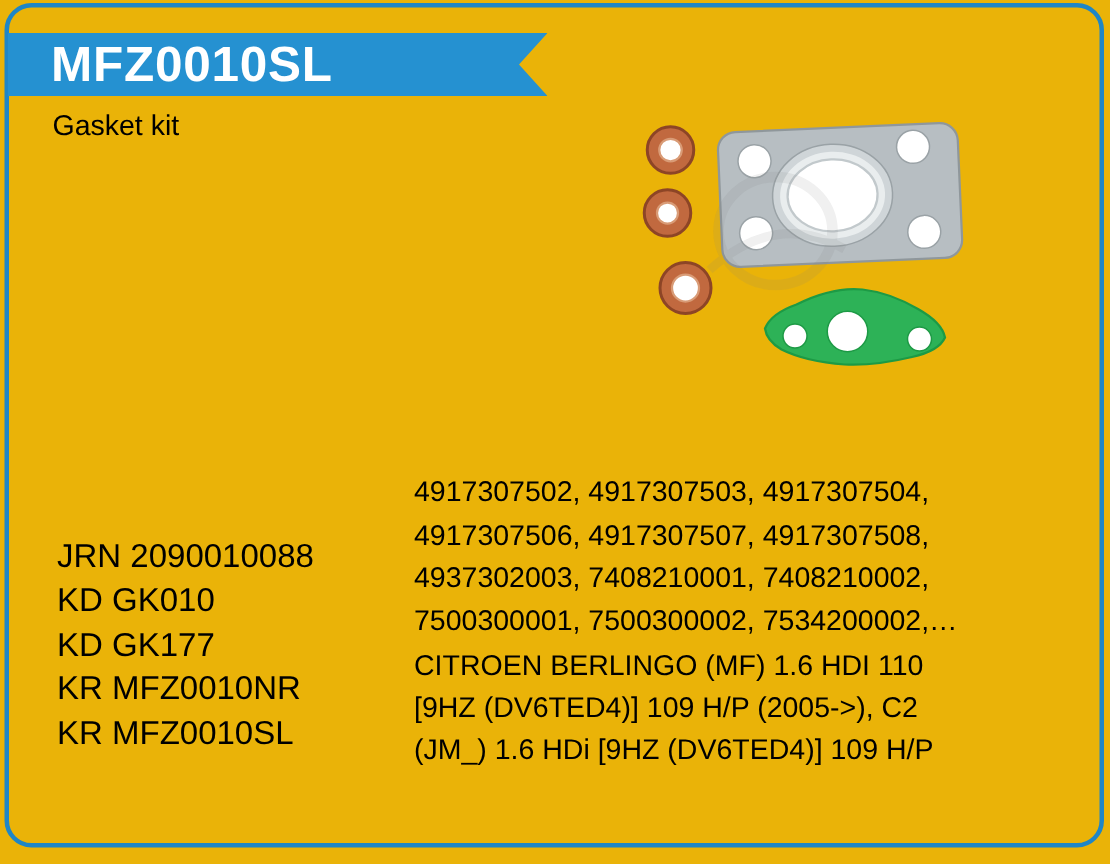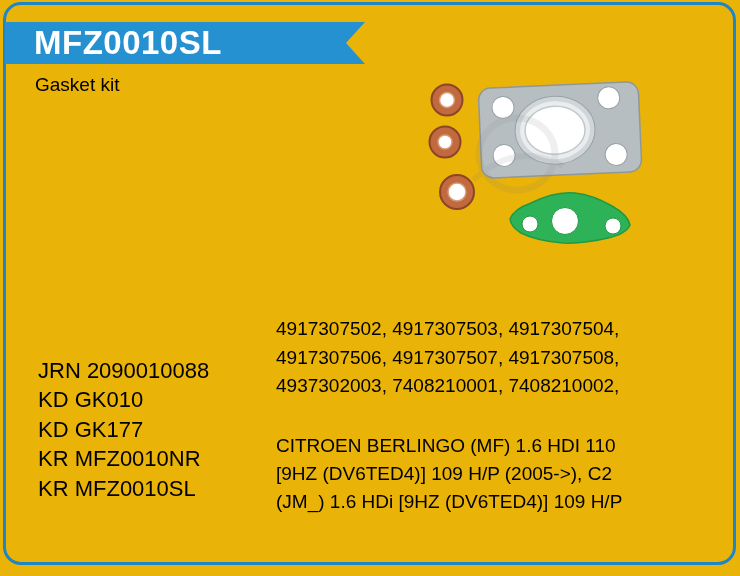--- a/index.html
+++ b/index.html
@@ -25,21 +25,21 @@
   }
   .photo { position:absolute; left:405px; top:72px; width:250px; height:180px; }
   .left-col {
     position:absolute; left:38px; top:318px;
     font-size:22px; line-height:29.4px;margin-top:38px;
   }
   .right-col {
     position:absolute; left:276px; top:315px; width:420px; font-size:19px;
   }
   .oem-block  { line-height:28.6px; }
-  .apps-block { margin-top:31px; line-height:28px; }
+  .apps-block { margin-top:2px; line-height:28px; }
   .ln { white-space:pre; }
 </style>
 </head>
 <body>
 
 <div class="page">
 
   <div class="frame"></div>
 
   <div class="ribbon">
@@ -90,20 +90,21 @@
     <div class="ln">KD GK177</div>
     <div class="ln">KR MFZ0010NR</div>
     <div class="ln">KR MFZ0010SL</div>
   </div>
 
   <div class="right-col">
     <div class="oem-block">
       <div class="ln">4917307502, 4917307503, 4917307504,</div>
       <div class="ln">4917307506, 4917307507, 4917307508,</div>
       <div class="ln">4937302003, 7408210001, 7408210002,</div>
+      <div class="ln">7500300001, 7500300002, 7534200002,…</div>
     </div>
     <div class="apps-block">
       <div class="ln">CITROEN BERLINGO (MF) 1.6 HDI 110</div>
       <div class="ln">[9HZ (DV6TED4)] 109 H/P (2005-&gt;), C2</div>
       <div class="ln">(JM_) 1.6 HDi [9HZ (DV6TED4)] 109 H/P</div>
     </div>
   </div>
 
 </div>
 

